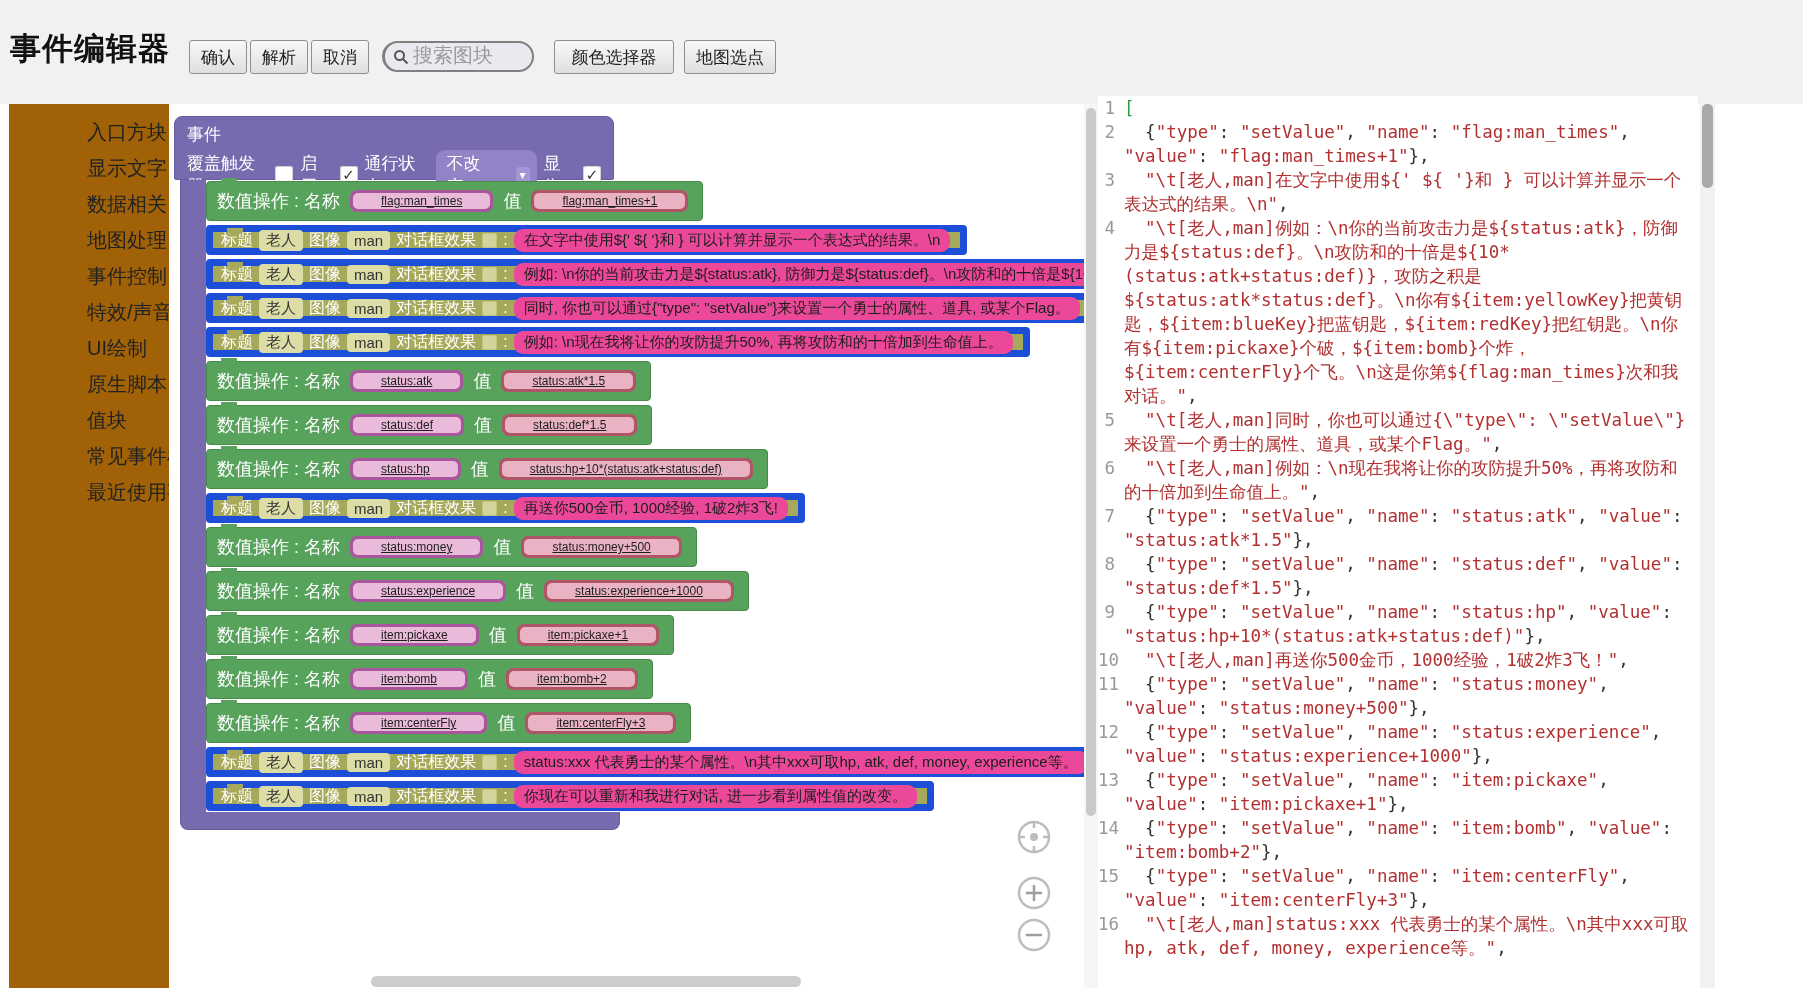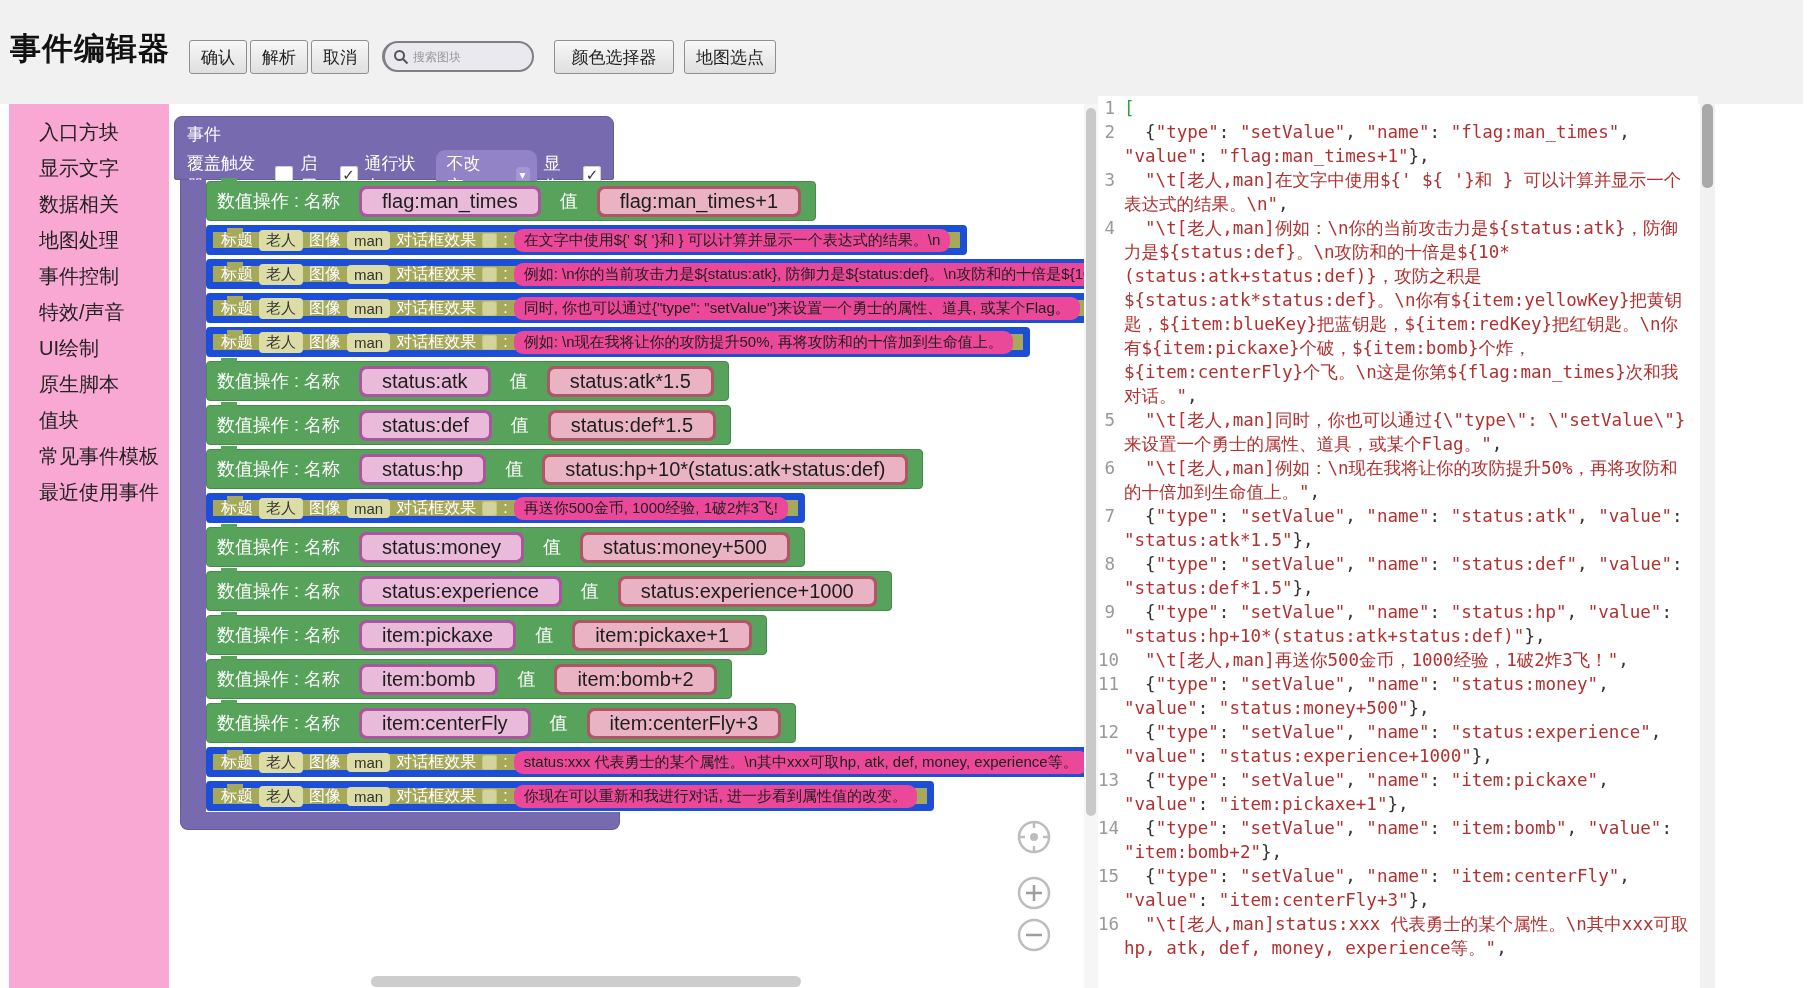--- a/index.html
+++ b/index.html
@@ -23,25 +23,25 @@
   .btn-color   { left:554px; width:120px; }
   .btn-map     { left:684px; width:92px; }
   .searchbox {
     position:absolute; left:382px; top:41px; width:152px; height:31px;
     border:2px solid #808080; border-left-width:3px; border-radius:16px;
     background:#e9e9ef; display:flex; align-items:center; padding:0 8px; gap:4px;
   }
   .searchbox svg { flex:none; }
   .searchbox input {
     border:none; outline:none; background:transparent; width:100%;
-    font-size:12px; color:#737373; font-family:Liberation Sans, sans-serif;
+    font-size:20px; color:#737373; font-family:Liberation Mono, monospace;
   }
   .searchbox input::placeholder { color:#9a9a9a; }
   
-  .sidebar { position:absolute; left:9px; top:104px; width:160px; height:884px; background:#f9a8d4; padding-top:10px; }
+  .sidebar { position:absolute; left:9px; top:104px; width:160px; height:884px; background:#a16207; padding-top:10px;padding-left:48px; }
   .side-item { list-style:none; height:36px; line-height:36px; padding-left:30px; font-size:20px; color:#222; cursor:pointer; white-space:nowrap; }
   
   .canvas { position:absolute; left:169px; top:104px; width:915px; height:884px; background:#fff; overflow:hidden; }
   .evt-header {
     position:absolute; left:5px; top:12px; width:440px; height:64px;
     background:#776aae; border:1px solid #675a9e; border-radius:8px 8px 2px 2px; color:#fff;
   }
   .evt-title { padding:6px 12px 2px; font-size:17px; }
   .evt-fields { display:flex; align-items:center; gap:7px; padding:2px 12px; font-size:17px; }
   .cb {
@@ -51,25 +51,25 @@
   .dropdown {
     display:flex; align-items:center; gap:22px; background:#9183c6; border-radius:9px;
     padding:2px 7px 2px 10px; cursor:pointer; color:#fff; font-size:17px;
   }
   .dropdown .arrow { font-size:12px; background:#a496d6; border-radius:4px; padding:0 4px; line-height:16px; }
   .evt-spine { position:absolute; left:11px; top:76px; width:26px; height:632px; background:#776aae; border-left:1px solid #675a9e; }
   .evt-foot { position:absolute; left:11px; top:708px; width:440px; height:18px; background:#776aae; border:1px solid #675a9e; border-top:none; border-radius:0 0 8px 8px; }
   .stack { position:absolute; left:37px; top:77px; display:flex; flex-direction:column; gap:4px; align-items:flex-start; }
   .blk { position:relative; display:flex; align-items:center; white-space:nowrap; width:max-content; }
   .blk::before { content:""; position:absolute; top:-4px; left:14px; width:16px; height:6px; background:inherit; border-radius:0 0 4px 4px; }
-  .blk-sv { height:40px; gap:19px; padding:0 14px 0 10px; background:#57a35b; border:1px solid #478a4b; border-radius:4px; color:#fff; font-size:18px; }
+  .blk-sv { height:40px; gap:10px; padding:0 14px 0 10px; background:#57a35b; border:1px solid #478a4b; border-radius:4px; color:#fff; font-size:18px; }
   .slot { display:inline-flex; padding:3px; border-radius:7px; }
   .slot-name { background:#a9569f; }
   .slot-value { background:#b05568; }
-  .slot-inner { background:#e9bada; border-radius:5px; padding:1px 20px; font-size:20px; color:#1d1d1d; }
+  .slot-inner { background:#e9bada; border-radius:5px; padding:1px 28px; font-size:12px; color:#1d1d1d;text-decoration:underline; }
   .slot-value .slot-inner { background:#eab3c4; }
   .blk-txt { height:30px; gap:6px; padding:0 10px 0 8px; background:#a6a85a; border:7px solid #1d4ed8; border-radius:4px; color:#fff; font-size:16px; }
   .chip { background:#dcdca6; border-radius:4px; padding:1px 7px; color:#333; font-size:15px; }
   .fx-slot { width:15px; height:15px; background:#d2d49c; border-radius:3px; box-shadow:inset 0 0 0 1px #c2c482; }
   .txt-field { background:#ec4899; border-radius:9px; padding:2px 10px; color:#1d1d1d; font-size:15px; }
   
   .zoomctl { position:absolute; left:846px; width:38px; height:38px; cursor:pointer; }
   .zc-reset { top:714px; } .zc-in { top:770px; } .zc-out { top:812px; }
   
   .h-scroll { position:absolute; left:202px; top:872px; width:430px; height:11px; background:#cdcdcd; border-radius:6px; cursor:pointer; }

